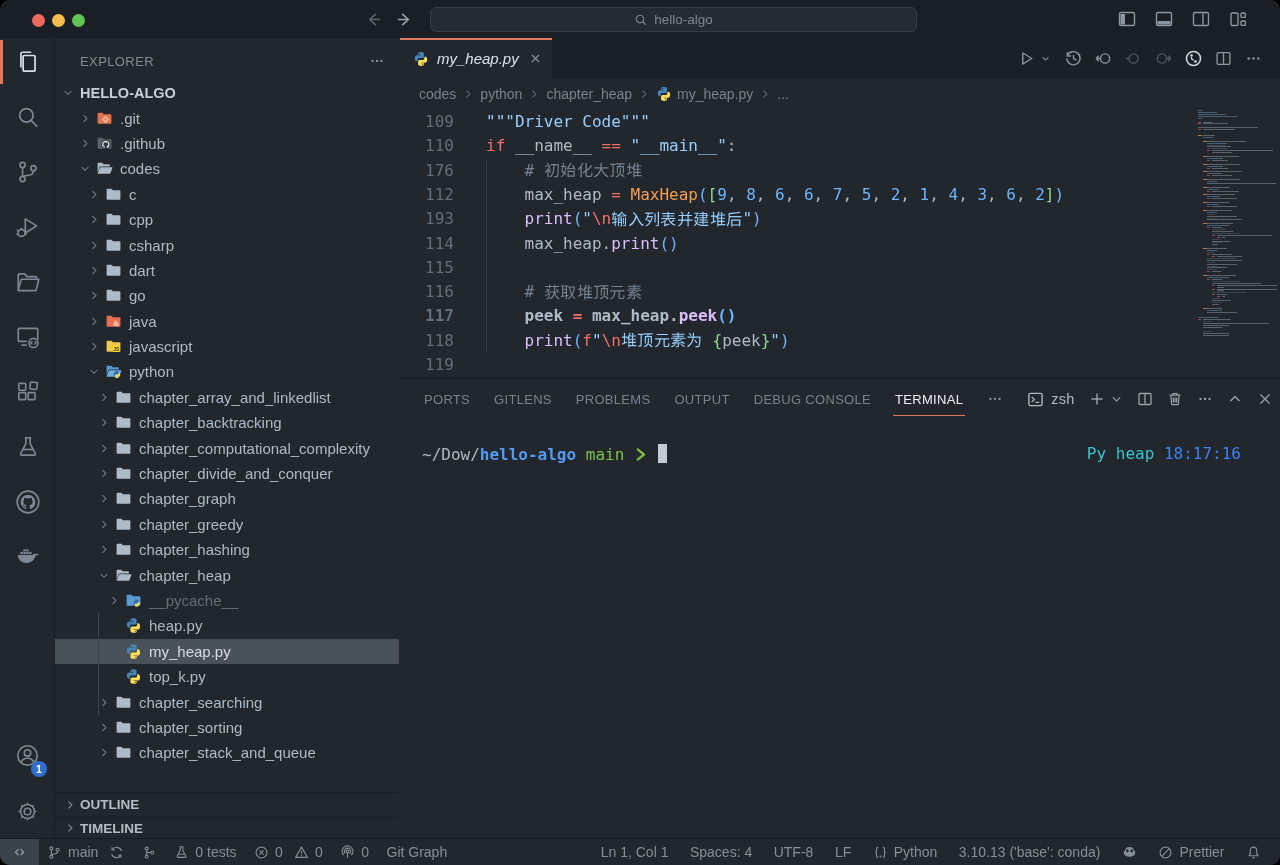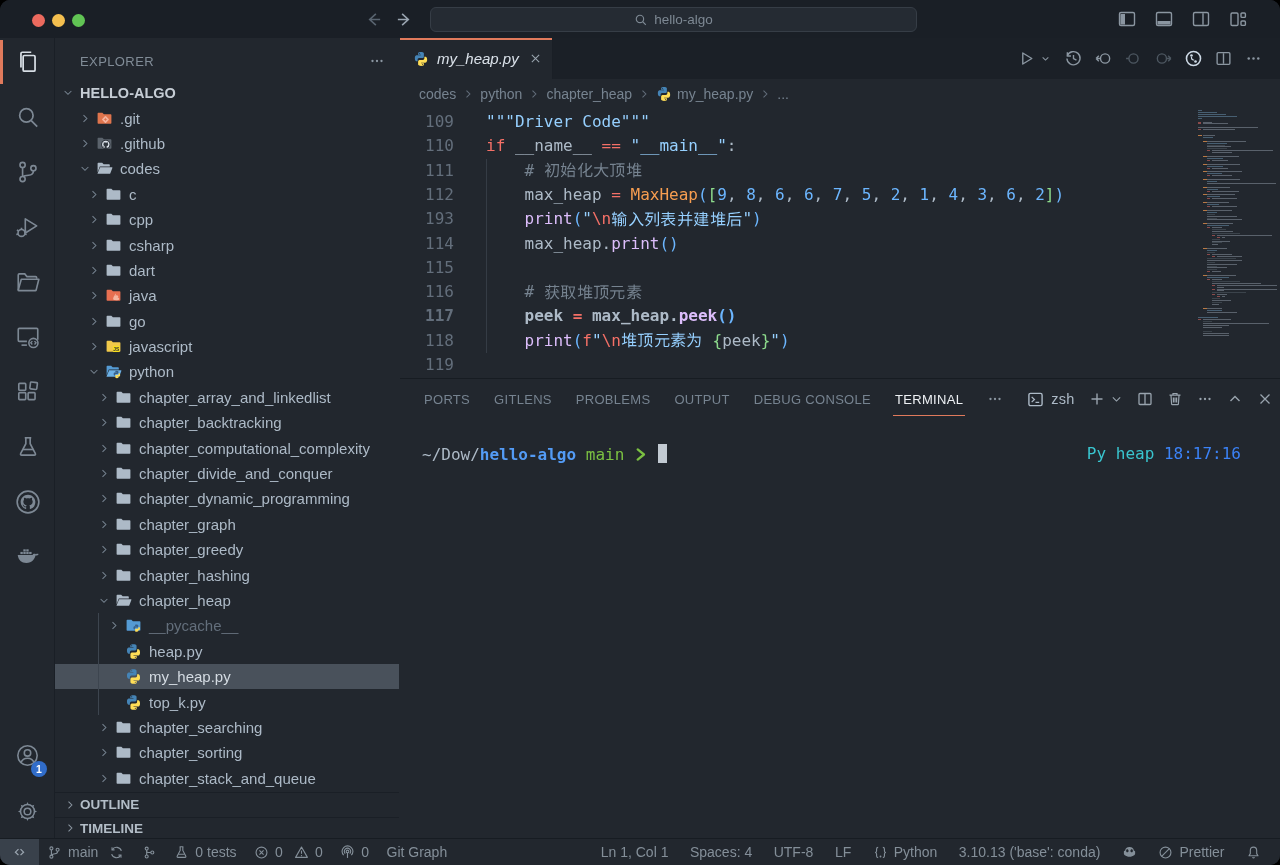--- a/index.html
+++ b/index.html
@@ -667,128 +667,115 @@
           <span class="tlabel">dart</span>
         </div>
         <div class="trow" style="padding-left: 33px;">
           <span class="twist">
             <svg width="13" height="13" class="ic16">
               <use href="#sym-chevron-right"></use>
             </svg>
           </span>
           <span class="ticon">
             <svg width="17" height="17" class="ic16">
+              <use href="#sym-folder"></use>
+            </svg>
+          </span>
+          <span class="tlabel">go</span>
+        </div>
+        <div class="trow" style="padding-left: 33px;">
+          <span class="twist">
+            <svg width="13" height="13" class="ic16">
+              <use href="#sym-chevron-right"></use>
+            </svg>
+          </span>
+          <span class="ticon">
+            <svg width="17" height="17" class="ic16">
               <use href="#sym-folder-java"></use>
             </svg>
           </span>
           <span class="tlabel">java</span>
         </div>
         <div class="trow" style="padding-left: 33px;">
           <span class="twist">
             <svg width="13" height="13" class="ic16">
               <use href="#sym-chevron-right"></use>
             </svg>
           </span>
           <span class="ticon">
             <svg width="17" height="17" class="ic16">
+              <use href="#sym-folder-js"></use>
+            </svg>
+          </span>
+          <span class="tlabel">javascript</span>
+        </div>
+        <div class="trow" style="padding-left: 33px;">
+          <span class="twist">
+            <svg width="13" height="13" class="ic16">
+              <use href="#sym-chevron-down"></use>
+            </svg>
+          </span>
+          <span class="ticon">
+            <svg width="17" height="17" class="ic16">
+              <use href="#sym-folder-python-open"></use>
+            </svg>
+          </span>
+          <span class="tlabel">python</span>
+        </div>
+        <div class="trow" style="padding-left: 43px;">
+          <span class="twist">
+            <svg width="13" height="13" class="ic16">
+              <use href="#sym-chevron-right"></use>
+            </svg>
+          </span>
+          <span class="ticon">
+            <svg width="17" height="17" class="ic16">
               <use href="#sym-folder"></use>
             </svg>
           </span>
-          <span class="tlabel">go</span>
-        </div>
-        <div class="trow" style="padding-left: 33px;">
-          <span class="twist">
-            <svg width="13" height="13" class="ic16">
-              <use href="#sym-chevron-right"></use>
-            </svg>
-          </span>
-          <span class="ticon">
-            <svg width="17" height="17" class="ic16">
-              <use href="#sym-folder-js"></use>
-            </svg>
-          </span>
-          <span class="tlabel">javascript</span>
-        </div>
-        <div class="trow" style="padding-left: 33px;">
-          <span class="twist">
-            <svg width="13" height="13" class="ic16">
-              <use href="#sym-chevron-down"></use>
-            </svg>
-          </span>
-          <span class="ticon">
-            <svg width="17" height="17" class="ic16">
-              <use href="#sym-folder-python-open"></use>
-            </svg>
-          </span>
-          <span class="tlabel">python</span>
+          <span class="tlabel">chapter_array_and_linkedlist</span>
         </div>
         <div class="trow" style="padding-left: 43px;">
           <span class="twist">
             <svg width="13" height="13" class="ic16">
               <use href="#sym-chevron-right"></use>
             </svg>
           </span>
           <span class="ticon">
             <svg width="17" height="17" class="ic16">
               <use href="#sym-folder"></use>
             </svg>
           </span>
-          <span class="tlabel">chapter_array_and_linkedlist</span>
+          <span class="tlabel">chapter_backtracking</span>
         </div>
         <div class="trow" style="padding-left: 43px;">
           <span class="twist">
             <svg width="13" height="13" class="ic16">
               <use href="#sym-chevron-right"></use>
             </svg>
           </span>
           <span class="ticon">
             <svg width="17" height="17" class="ic16">
               <use href="#sym-folder"></use>
             </svg>
           </span>
-          <span class="tlabel">chapter_backtracking</span>
+          <span class="tlabel">chapter_computational_complexity</span>
         </div>
         <div class="trow" style="padding-left: 43px;">
           <span class="twist">
             <svg width="13" height="13" class="ic16">
               <use href="#sym-chevron-right"></use>
             </svg>
           </span>
           <span class="ticon">
             <svg width="17" height="17" class="ic16">
               <use href="#sym-folder"></use>
             </svg>
           </span>
-          <span class="tlabel">chapter_computational_complexity</span>
-        </div>
-        <div class="trow" style="padding-left: 43px;">
-          <span class="twist">
-            <svg width="13" height="13" class="ic16">
-              <use href="#sym-chevron-right"></use>
-            </svg>
-          </span>
-          <span class="ticon">
-            <svg width="17" height="17" class="ic16">
-              <use href="#sym-folder"></use>
-            </svg>
-          </span>
           <span class="tlabel">chapter_divide_and_conquer</span>
-        </div>
-        <div class="trow" style="padding-left: 43px;">
-          <span class="twist">
-            <svg width="13" height="13" class="ic16">
-              <use href="#sym-chevron-right"></use>
-            </svg>
-          </span>
-          <span class="ticon">
-            <svg width="17" height="17" class="ic16">
-              <use href="#sym-folder"></use>
-            </svg>
-          </span>
-          <span class="tlabel">chapter_dynamic_programming</span>
         </div>
         <div class="trow" style="padding-left: 43px;">
           <span class="twist">
             <svg width="13" height="13" class="ic16">
               <use href="#sym-chevron-right"></use>
             </svg>
           </span>
           <span class="ticon">
             <svg width="17" height="17" class="ic16">
               <use href="#sym-folder"></use>
@@ -1034,21 +1021,21 @@
           </svg>
         </span>
         <span class="bc-item">
           <span>...</span>
         </span>
       </div>
     <div class="code-region" id="code-region">
       <div class="indent-guide" style="top:50.6px; height:194.4px;"></div>
     <div class="code-line" style="top: 2px; left: 0px; width: 100%;"><span class="ln">109</span><span class="lc"><span class="tk-str">"""Driver Code"""</span></span></div>
         <div class="code-line" style="top: 26.3px; left: 0px; width: 100%;"><span class="ln">110</span><span class="lc"><span class="tk-kw">if</span><span class="tk-fg"> __name__ </span><span class="tk-kw">==</span><span class="tk-fg"> </span><span class="tk-str">"__main__"</span><span class="tk-fg">:</span></span></div>
-        <div class="code-line" style="top: 50.6px; left: 0px; width: 100%;"><span class="ln">111</span><span class="lc"><span class="tk-cmt">    # <svg class="cjk" viewBox="0 0 1000 1000">
+        <div class="code-line" style="top: 50.6px; left: 0px; width: 100%;"><span class="ln">176</span><span class="lc"><span class="tk-cmt">    # <svg class="cjk" viewBox="0 0 1000 1000">
                 <use href="#cjk-521d"></use>
               </svg><svg class="cjk" viewBox="0 0 1000 1000">
                 <use href="#cjk-59cb"></use>
               </svg><svg class="cjk" viewBox="0 0 1000 1000">
                 <use href="#cjk-5316"></use>
               </svg><svg class="cjk" viewBox="0 0 1000 1000">
                 <use href="#cjk-5927"></use>
               </svg><svg class="cjk" viewBox="0 0 1000 1000">
                 <use href="#cjk-9876"></use>
               </svg><svg class="cjk" viewBox="0 0 1000 1000">

